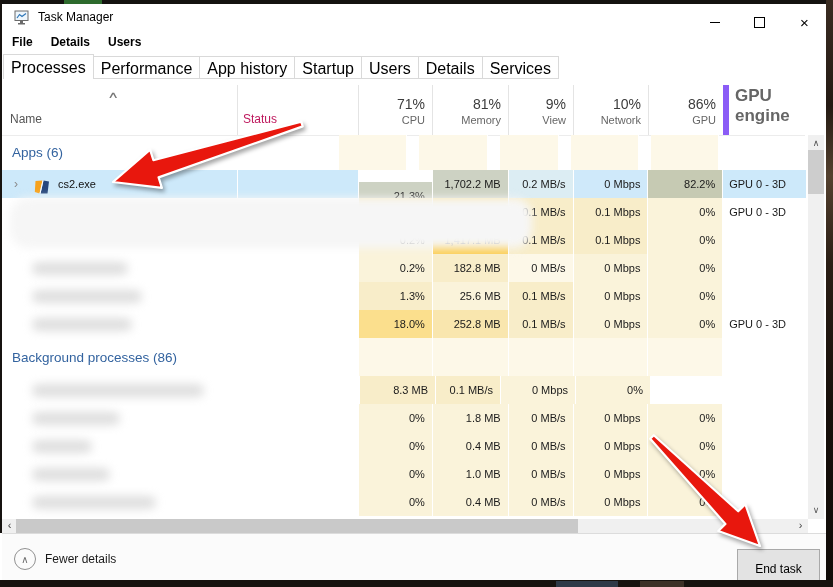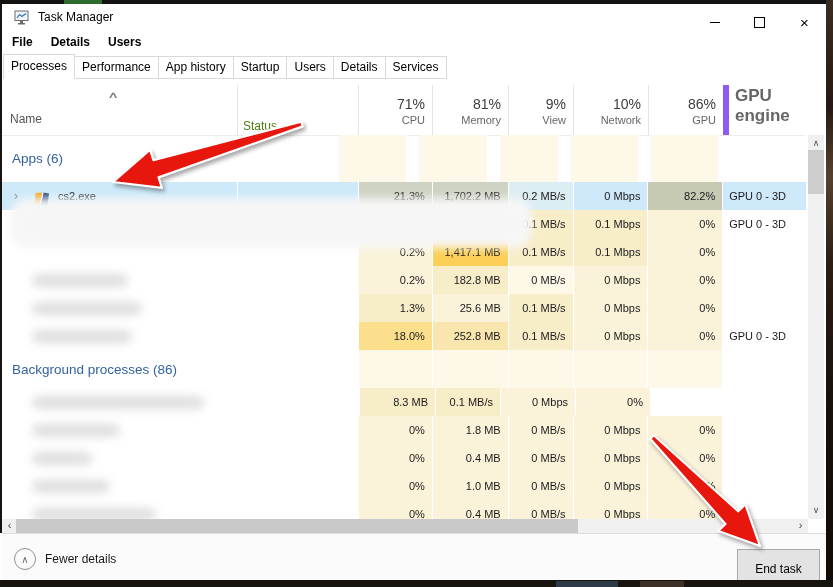--- a/index.html
+++ b/index.html
@@ -20,57 +20,57 @@
   .app-icon{position:absolute;left:12px;top:6px;width:16px;height:16px;}
   .title{position:absolute;left:36px;top:6px;font-size:12px;color:#000;}
   .winbtn{position:absolute;top:4px;width:45px;height:28px;display:flex;align-items:center;justify-content:center;cursor:default;}
   .wb-min{left:690px;} .wb-max{left:735px;} .wb-close{left:780px;font-size:15px;color:#000;}
   .glyph-min{width:10px;height:1px;background:#000;}
   .glyph-max{width:9px;height:9px;border:1px solid #000;}
   .menubar{position:absolute;left:4px;top:33px;height:20px;display:flex;}
   .menu-item{font-size:12px;color:#000;padding:2px 10px 0 8px;font-weight:bold;}
   
   .tabbar{position:absolute;left:3px;top:55px;height:24px;display:flex;align-items:flex-end;}
-  .tab{font-size:12px;color:#000;padding:3px 7px 4px 7px;border:1px solid #d9d9d9;background:#fff;
+  .tab{font-size:16px;color:#000;padding:3px 7px 4px 7px;border:1px solid #d9d9d9;background:#fff;
        border-left:none;height:14px;}
   .tab:first-child{border-left:1px solid #d9d9d9;}
   .tab.active{border-bottom:none;padding-top:4px;padding-bottom:6px;position:relative;z-index:2;}
   
   .thead{position:absolute;left:2px;top:85px;width:804px;height:50px;border-bottom:1px solid #ececec;}
   .th-name{position:absolute;left:8px;bottom:9px;font-size:12px;color:#555;}
   .sort-caret{position:absolute;left:108px;top:5px;font-size:9px;color:#777;transform:scaleX(1.8);display:inline-block;}
-  .th-status{position:absolute;left:241px;bottom:2px;font-size:12px;color:#4d7c0f;}
+  .th-status{position:absolute;left:241px;bottom:9px;font-size:12px;color:#be185d;}
   .th-sep{position:absolute;top:0;width:1px;height:50px;background:#e4e4e4;}
   .usage-headers{position:absolute;left:356px;top:0;height:50px;display:flex;}
   .uh{box-sizing:border-box;height:50px;display:flex;flex-direction:column;justify-content:flex-end;
       align-items:flex-end;padding:0 7px 8px 12px;border-left:1px solid #e4e4e4;}
   .uh .pct{font-size:14px;color:#3c3c3c;line-height:17px;}
   .uh .lbl{font-size:11px;color:#666;line-height:14px;}
   .th-eng{position:absolute;left:721px;width:84px;height:50px;border-left:6px solid #8b5cf6;
       display:flex;align-items:flex-end;padding:0 0 9px 6px;font-size:17px;color:#666;box-sizing:border-box;font-weight:bold;}
   
   .rows{position:absolute;left:2px;top:135px;width:804px;}
   .c0{width:74px;} .c1{width:76px;} .c2{width:65px;} .c3{width:75px;} .c4{width:75px;}
   .cname{width:237px;position:relative;} .cstatus{width:121px;} .ceng{width:83px;}
   .ghead{display:flex;}
-  .ghead.g1{height:47px;gap:12px;} .ghead.g2{height:38px;}
+  .ghead.g1{height:35px;gap:12px;} .ghead.g2{height:38px;}
   .glabel{width:358px;display:flex;align-items:center;padding-left:10px;box-sizing:border-box;
           font-size:13.5px;color:var(--heading);}
   .gcell{box-sizing:border-box;border-right:1px solid #fff;}
   .prow{display:flex;height:28px;}
   .cell{box-sizing:border-box;height:28px;line-height:28px;border-right:1px solid #fff;}
   .cell.num{text-align:right;padding-right:7px;font-size:11px;color:#1a1a1a;}
   .cell.ceng{font-size:11px;color:#1a1a1a;padding-left:6px;border-right:none;}
   .expand{position:absolute;left:12px;top:0;font-size:12px;color:#8a8a8a;}
   .picon{position:absolute;left:32px;top:6px;width:16px;height:16px;}
   .pname{position:absolute;left:56px;top:0;font-size:11px;color:#111;}
   .blur-blob{height:13px;border-radius:7px;background:#c4c4c4;filter:blur(5px);opacity:.55;margin:8px 0 0 30px;}
   .h0{background:var(--h0);} .h1{background:var(--h1);} .h2{background:var(--h2);}
   .h3{background:var(--h3);} .h4{background:var(--h4);} .h5{background:var(--h5);}
-  .scpu{background:var(--scpu);} .smem{background:var(--smem);} .sdisk{background:var(--sdisk);}
+  .scpu{background:var(--scpu);margin-top:12px;} .smem{background:var(--smem);} .sdisk{background:var(--sdisk);}
   .snet{background:var(--snet);} .sgpu{background:var(--sgpu);}
   .prow.sel .cname,.prow.sel .cstatus,.prow.sel .ceng{background:var(--sel);}
   .redact-big{position:absolute;left:10px;top:198px;width:522px;height:50px;background:#f6f6f6;
       border-radius:18px;filter:blur(4px);}
   
   .vscroll{position:absolute;left:808px;top:135px;width:16px;height:384px;background:#f0f0f0;}
   .vs-up,.vs-down{position:absolute;left:0;width:16px;height:15px;text-align:center;font-size:9px;color:#555;line-height:15px;}
   .vs-up{top:1px;} .vs-down{bottom:1px;}
   .vs-thumb{position:absolute;left:0;top:15px;width:16px;height:44px;background:#cdcdcd;}
   .hscroll{position:absolute;left:2px;top:519px;width:806px;height:14px;background:#f0f0f0;}

